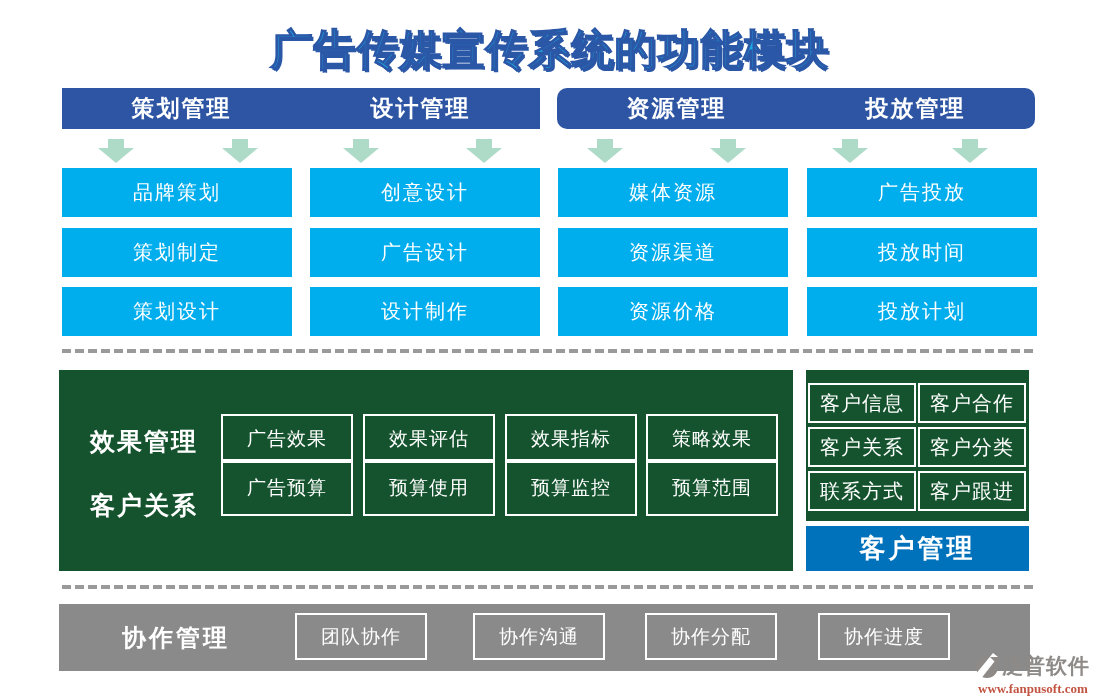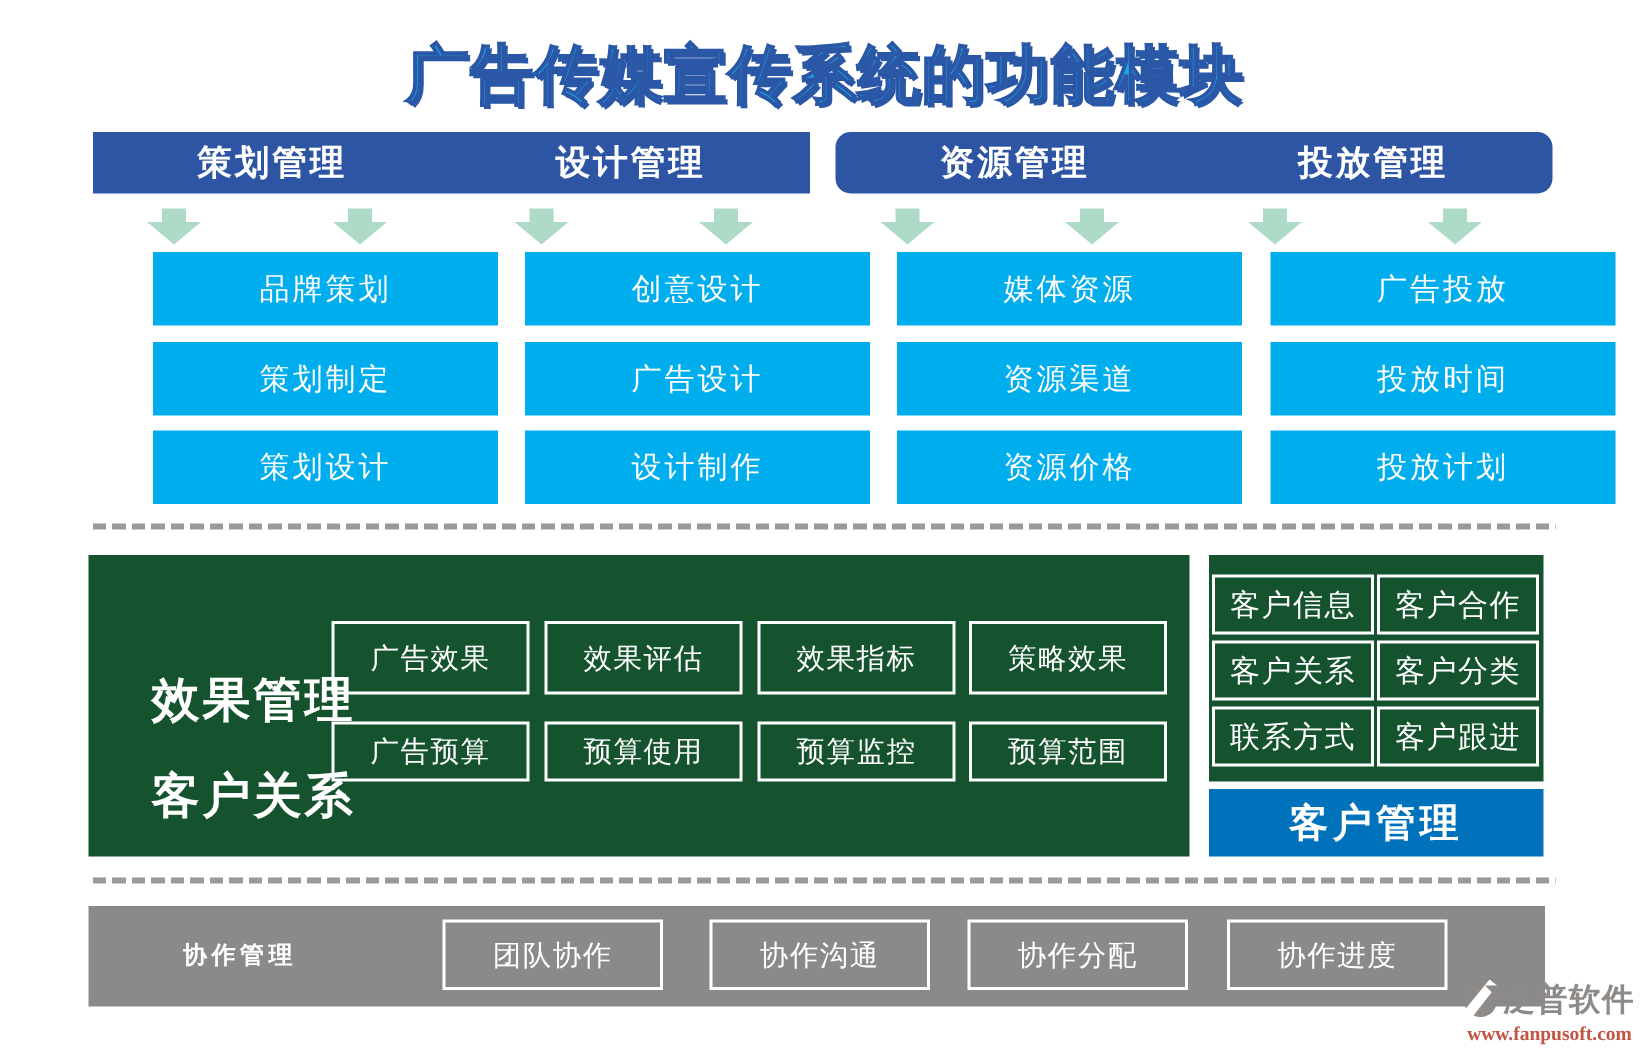--- a/index.html
+++ b/index.html
@@ -21,58 +21,58 @@
 
   
   .arrow{position:absolute;top:139px;width:36px;}
   .arrow .stem{width:16px;height:9px;background:#aedac8;margin:0 auto;}
   .arrow .head{width:0;height:0;border-left:18px solid transparent;
                border-right:18px solid transparent;border-top:15px solid #aedac8;}
 
   
   .mcell{position:absolute;width:230px;height:49px;background:#00aeed;color:#fff;
          display:flex;align-items:center;justify-content:center;font-size:20px;
-         font-family:"Liberation Serif",serif;letter-spacing:2px;margin-left:40px;}
+         font-family:"Liberation Serif",serif;letter-spacing:2px;}
   .c0{left:62px}.c1{left:310px}.c2{left:558px}.c3{left:807px}
   .r0{top:168px}.r1{top:228px}.r2{top:287px}
 
   
   .dash{position:absolute;left:62px;width:975px;height:4px;
         background:repeating-linear-gradient(to right,#9a9a9a 0 9px,transparent 9px 13px);}
   .dash1{top:349px}.dash2{top:585px}
 
   
   .panel{position:absolute;background:#14532d;}
   .panel.main{left:59px;top:370px;width:734px;height:201px;}
-  .panel-label{position:absolute;left:42px;color:#fff;font-family:"Liberation Serif",serif;
-               font-weight:bold;font-size:32px;letter-spacing:2px;margin-top:20px;}
+  .panel-label{position:absolute;left:31px;color:#fff;font-family:"Liberation Serif",serif;
+               font-weight:bold;font-size:25px;letter-spacing:2px;}
   .pl1{top:55px}.pl2{top:119px}
   .wbox{position:absolute;box-sizing:border-box;border:2px solid #fff;width:132px;height:49px;
         color:#fff;display:flex;align-items:center;justify-content:center;font-size:19px;
         font-family:"Liberation Serif",serif;letter-spacing:1px;}
   .wb0{left:162px}.wb1{left:304px}.wb2{left:446px}.wb3{left:587px}
-  .row1{top:44px}.row2{top:111px;height:40px}
+  .row1{top:44px}.row2{top:89px;height:57px}
 
   
   .panel.cust{left:806px;top:370px;width:223px;height:151px;}
   .ccell{position:absolute;box-sizing:border-box;border:2px solid #fff;width:108px;height:40px;
          color:#fff;display:flex;align-items:center;justify-content:center;font-size:20px;
          font-family:"Liberation Serif",serif;letter-spacing:1px;}
   .cc-l{left:2px}.cc-r{left:112px}
   .cr0{top:13px}.cr1{top:57px}.cr2{top:101px}
   .cust-hdr{position:absolute;left:806px;top:526px;width:223px;height:45px;background:#0072bc;
             color:#fff;display:flex;align-items:center;justify-content:center;
             font-family:"Liberation Serif",serif;font-weight:bold;font-size:26px;letter-spacing:3px;}
 
   
   .gray-bar{position:absolute;left:59px;top:604px;width:971px;height:67px;background:#8a8a8a;}
   .collab-label{position:absolute;left:63px;top:0;height:67px;display:flex;align-items:center;
-                color:#fff;font-family:"Liberation Serif",serif;font-weight:bold;font-size:16px;
+                color:#fff;font-family:"Liberation Serif",serif;font-weight:bold;font-size:24px;
                 letter-spacing:3px;}
-  .bbox{position:absolute;top:9px;box-sizing:border-box;border:2px solid #fff;width:147px;height:47px;
+  .bbox{position:absolute;top:9px;box-sizing:border-box;border:2px solid #fff;width:132px;height:47px;
         color:#fff;display:flex;align-items:center;justify-content:center;font-size:19px;
         font-family:Liberation Serif, serif;letter-spacing:1px;}
   .bb0{left:236px}.bb1{left:414px}.bb2{left:586px}.bb3{left:759px}
 
   
   .logo{position:absolute;left:972px;top:652px;width:122px;text-align:center;}
   .logo-row{display:flex;align-items:center;justify-content:center;gap:2px;}
   .logo-name{font-family:"Liberation Serif",serif;font-weight:bold;font-size:21px;color:#8e8a87;
              letter-spacing:1px;white-space:nowrap;}
   .logo-url{font-family:"Liberation Serif",serif;font-weight:bold;font-size:13px;color:#c35442;

